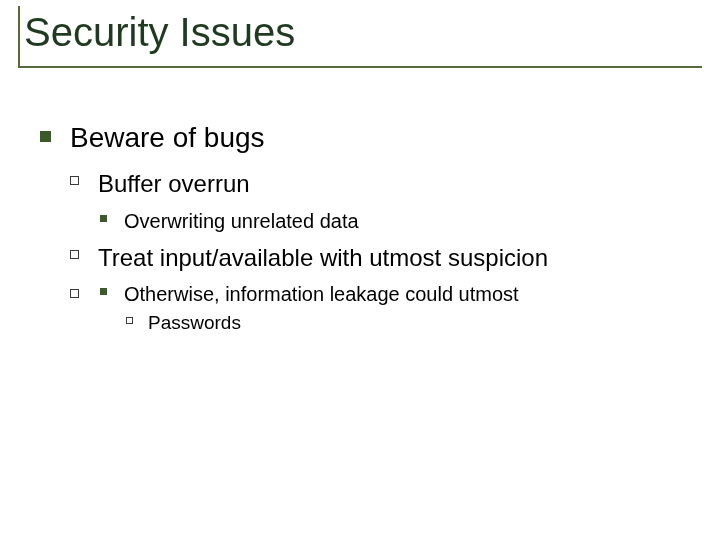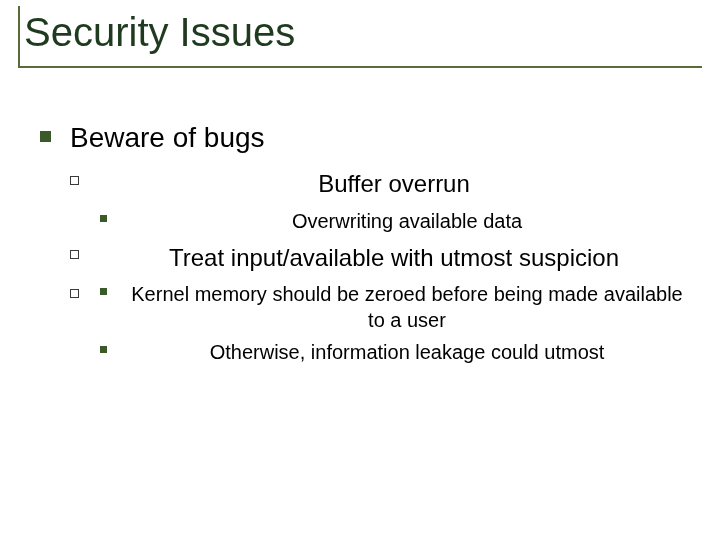--- a/index.html
+++ b/index.html
@@ -75,21 +75,20 @@
 
   
   .lvl2 {
     margin-top: 12px;
   }
   .lvl2 > li {
     position: relative;
     padding-left: 28px;
     margin-bottom: 8px;
     font-size: 24px;
-    text-align: center;
   }
   .lvl2 > li::before {
     content: "";
     position: absolute;
     left: 0;
     top: 8px;
     width: 9px;
     height: 9px;
     border: 1.5px solid #3a3a3a;
     box-sizing: border-box;
@@ -149,34 +148,36 @@
 
   <div class="content">
     <ul class="lvl1">
       <li>
         <span>Beware of bugs</span>
         <ul class="lvl2">
           <li>
             <span>Buffer overrun</span>
             <ul class="lvl3">
               <li>
-                <span>Overwriting available data</span>
+                <span>Overwriting unrelated data</span>
               </li>
             </ul>
           </li>
           <li>
             <span>Treat input/available with utmost suspicion</span>
           </li>
           <li>
             <ul class="lvl3">
               <li>
-                <span>Kernel memory should be zeroed before being made available to a user</span>
-              </li>
-              <li>
                 <span>Otherwise, information leakage could utmost</span>
+                <ul class="lvl4">
+                  <li>
+                    <span>Passwords</span>
+                  </li>
+                </ul>
               </li>
             </ul>
           </li>
         </ul>
       </li>
     </ul>
   </div>
 </div>
 
 </body></html>

